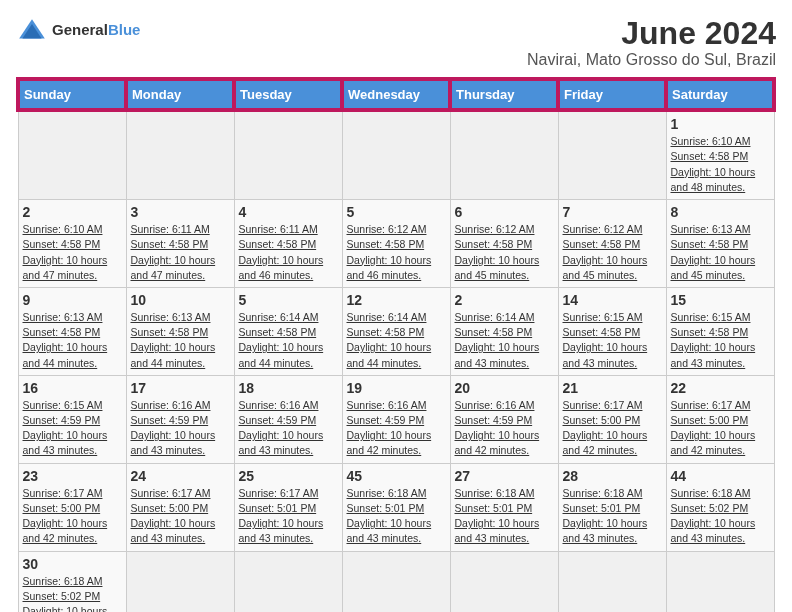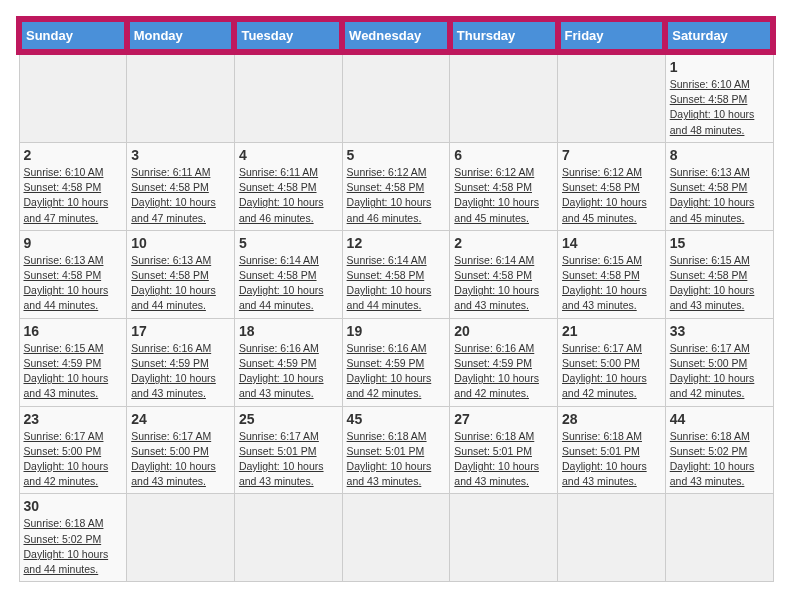--- a/index.html
+++ b/index.html
@@ -43,21 +43,21 @@
       border-collapse: collapse;
       font-size: 11px;
     }
     .calendar-table th {
       background: #4a90d9;
       color: #fff;
       padding: 6px 4px;
       text-align: left;
       font-size: 13px;
       font-weight: bold;
-      border: 6px solid #be185d;
+      border: 4px solid #be185d;
     }
     .calendar-table td {
       border: 1px solid #ccc;
       vertical-align: top;
       padding: 4px;
       width: calc(100% / 7);
       min-height: 70px;
       background: #f9f9f9;
     }
     .calendar-table td.empty {
@@ -77,20 +77,36 @@
       text-decoration: underline;
     }
     .last-row td {
       min-height: 55px;
     }
   </style>
 </head>
 <body>
 
 <div>
+  <div class="header-area">
+    <div class="logo">
+      <svg class="logo-icon" viewBox="0 0 40 35">
+        <rect x="0" y="0" width="40" height="35" rx="3" fill="#fff"></rect>
+        <polygon points="20,4 36,28 4,28" fill="#4a90d9"></polygon>
+        <polygon points="20,10 32,28 8,28" fill="#2a6db5"></polygon>
+      </svg>
+      <div>
+        <div style="font-size:15px;font-weight:bold;color:#333;line-height:1.1;">General<span style="color:#4a90d9;">Blue</span></div>
+      </div>
+    </div>
+    <div class="title-area">
+      <div class="month-title">June 2024</div>
+      <div class="location-title">Navirai, Mato Grosso do Sul, Brazil</div>
+    </div>
+  </div>
 
   <table class="calendar-table">
     <thead>
       <tr id="header-row">
           <th>Sunday</th>
           <th>Monday</th>
           <th>Tuesday</th>
           <th>Wednesday</th>
           <th>Thursday</th>
           <th>Friday</th>
@@ -189,21 +205,21 @@
           </td>
           <td>
             <span class="day-number">20</span>
             <div class="day-info">Sunrise: 6:16 AM<br>Sunset: 4:59 PM<br>Daylight: 10 hours<br>and 42 minutes.</div>
           </td>
           <td>
             <span class="day-number">21</span>
             <div class="day-info">Sunrise: 6:17 AM<br>Sunset: 5:00 PM<br>Daylight: 10 hours<br>and 42 minutes.</div>
           </td>
           <td>
-            <span class="day-number">33</span>
+            <span class="day-number">22</span>
             <div class="day-info">Sunrise: 6:17 AM<br>Sunset: 5:00 PM<br>Daylight: 10 hours<br>and 42 minutes.</div>
           </td>
         </tr>
         <tr>
           <td>
             <span class="day-number">23</span>
             <div class="day-info">Sunrise: 6:17 AM<br>Sunset: 5:00 PM<br>Daylight: 10 hours<br>and 42 minutes.</div>
           </td>
           <td>
             <span class="day-number">24</span>

